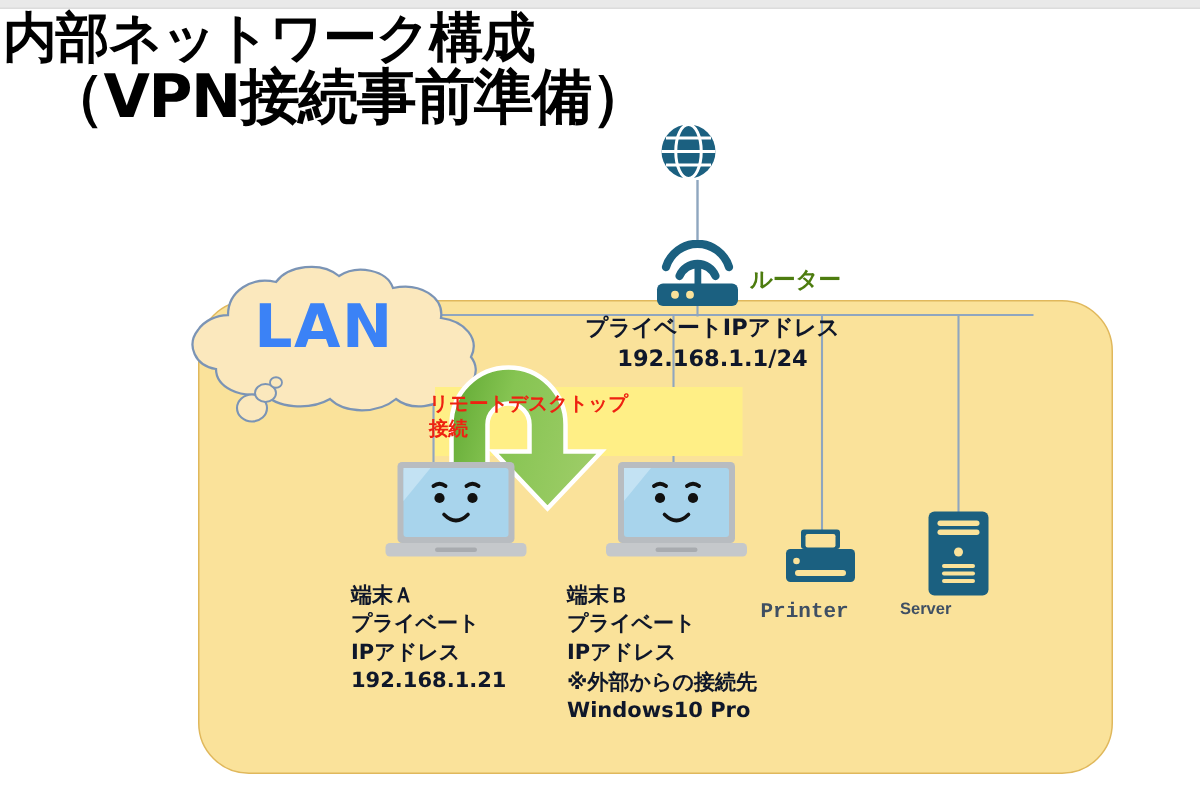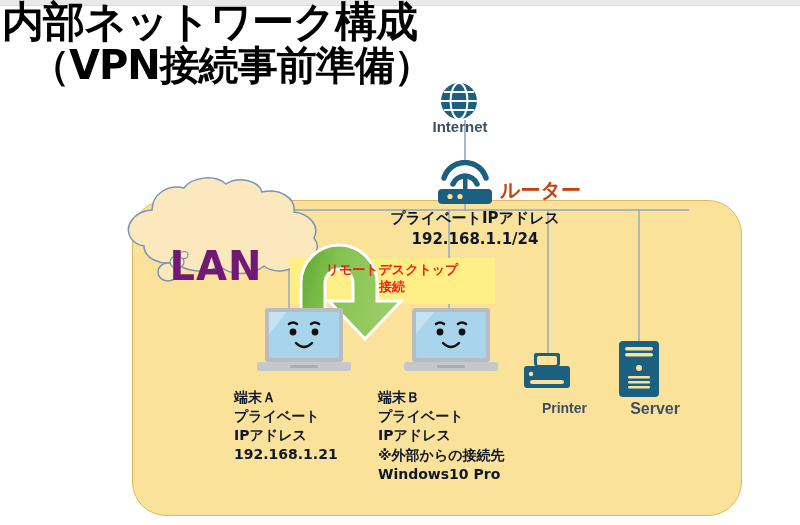--- a/index.html
+++ b/index.html
@@ -35,23 +35,23 @@
   }
 
   
   .title-wrap {
     position: absolute;
     left: 0px;
     top: 2px;
     width: 500px;
   }
   .title-line1 {
-    font-family: Liberation Mono, monospace;
-    font-weight: 700;
-    font-size: 42px;
+    font-family: Liberation Serif, serif;
+    font-weight: 700;
+    font-size: 36px;
     line-height: 46px;
     color: #000000;
     white-space: nowrap;
     letter-spacing: -1px;
     padding-left: 2px;
   }
   .title-line2 {
     font-family: "DejaVu Sans", sans-serif;
     font-weight: 700;
     font-size: 40px;
@@ -88,23 +88,22 @@
   .lan-text {
     position: absolute;
     left: 146px;
     top: 196px;
     width: 140px;
     text-align: center;
     font-family: "DejaVu Sans", sans-serif;
     font-weight: 700;
     font-size: 40px;
     line-height: 44px;
-    color: #701a75;
+    color: #3b82f6;
     letter-spacing: 1px;
-    margin-top: 48px;
   }
 
   
   .lines {
     position: absolute;
     left: 0; top: 0;
     width: 800px; height: 525px;
     pointer-events: none;
   }
 
@@ -135,22 +134,22 @@
     top: 160px;
     width: 62px;
     height: 45px;
   }
   .router-label {
     position: absolute;
     left: 500px;
     top: 177px;
     font-family: "DejaVu Sans", sans-serif;
     font-weight: 700;
-    font-size: 20px;
-    color: #c2410c;
+    font-size: 15px;
+    color: #4d7c0f;
     white-space: nowrap;
   }
   .router-ip {
     position: absolute;
     left: 355px;
     top: 208px;
     width: 240px;
     text-align: center;
     font-family: "DejaVu Sans", sans-serif;
     font-weight: 700;
@@ -174,48 +173,48 @@
     left: 295px;
     top: 235px;
     width: 150px;
     height: 110px;
   }
   .rd-text {
     position: absolute;
     left: 286px;
     top: 261px;
     width: 212px;
-    text-align: center;
+    text-align: left;
     font-family: "DejaVu Sans", sans-serif;
     font-weight: 700;
     font-size: 13px;
     line-height: 17px;
     color: #ee2211;
     white-space: nowrap;
   }
 
   
   .laptop { position: absolute; width: 96px; height: 72px; }
   .laptop-a { left: 256px; top: 306px; }
   .laptop-b { left: 403px; top: 306px; }
 
   
   .printer-icon { position: absolute; left: 523px; top: 352px; width: 48px; height: 44px; }
   .printer-label {
     position: absolute; left: 507px; top: 400px; width: 80px;
-    text-align: right;
-    font-family: Liberation Sans, sans-serif;
+    text-align: left;
+    font-family: Liberation Mono, monospace;
     font-weight: 700; font-size: 14px; color: #3f4f63;
   }
   .server-icon { position: absolute; left: 618px; top: 340px; width: 42px; height: 58px; }
   .server-label {
     position: absolute; left: 600px; top: 400px; width: 80px;
-    text-align: right;
+    text-align: left;
     font-family: "Liberation Sans", sans-serif;
-    font-weight: 700; font-size: 16px; color: #3f4f63;
+    font-weight: 700; font-size: 11px; color: #3f4f63;
   }
 
   
   .term-caption {
     position: absolute;
     font-family: "DejaVu Sans", sans-serif;
     font-weight: 700;
     font-size: 14px;
     line-height: 19px;
     color: #0f172a;
@@ -276,21 +275,20 @@
     <svg viewBox="0 0 38 38" width="38" height="38">
       <circle cx="19" cy="19" r="18" fill="#1b6080"></circle>
       <g stroke="#ffffff" stroke-width="2" fill="none">
         <ellipse cx="19" cy="19" rx="8.5" ry="18"></ellipse>
         <line x1="1" y1="19" x2="37" y2="19"></line>
         <line x1="4" y1="10" x2="34" y2="10"></line>
         <line x1="4" y1="28" x2="34" y2="28"></line>
       </g>
     </svg>
   </div>
-  <div class="internet-label">Internet</div>
 
   <div class="router-icon">
     <svg viewBox="0 0 62 45" width="62" height="45">
       <g fill="none" stroke="#1b6080" stroke-width="5.5" stroke-linecap="round">
         <path d="M10,18 A22,22 0 0 1 52,18"></path>
         <path d="M19,24 A13,13 0 0 1 43,24"></path>
       </g>
       <rect x="29" y="18" width="4.5" height="14" fill="#1b6080"></rect>
       <rect x="4" y="29" width="54" height="15" rx="4" fill="#1b6080"></rect>
       <circle cx="16" cy="36.5" r="2.6" fill="#fae29a"></circle>

